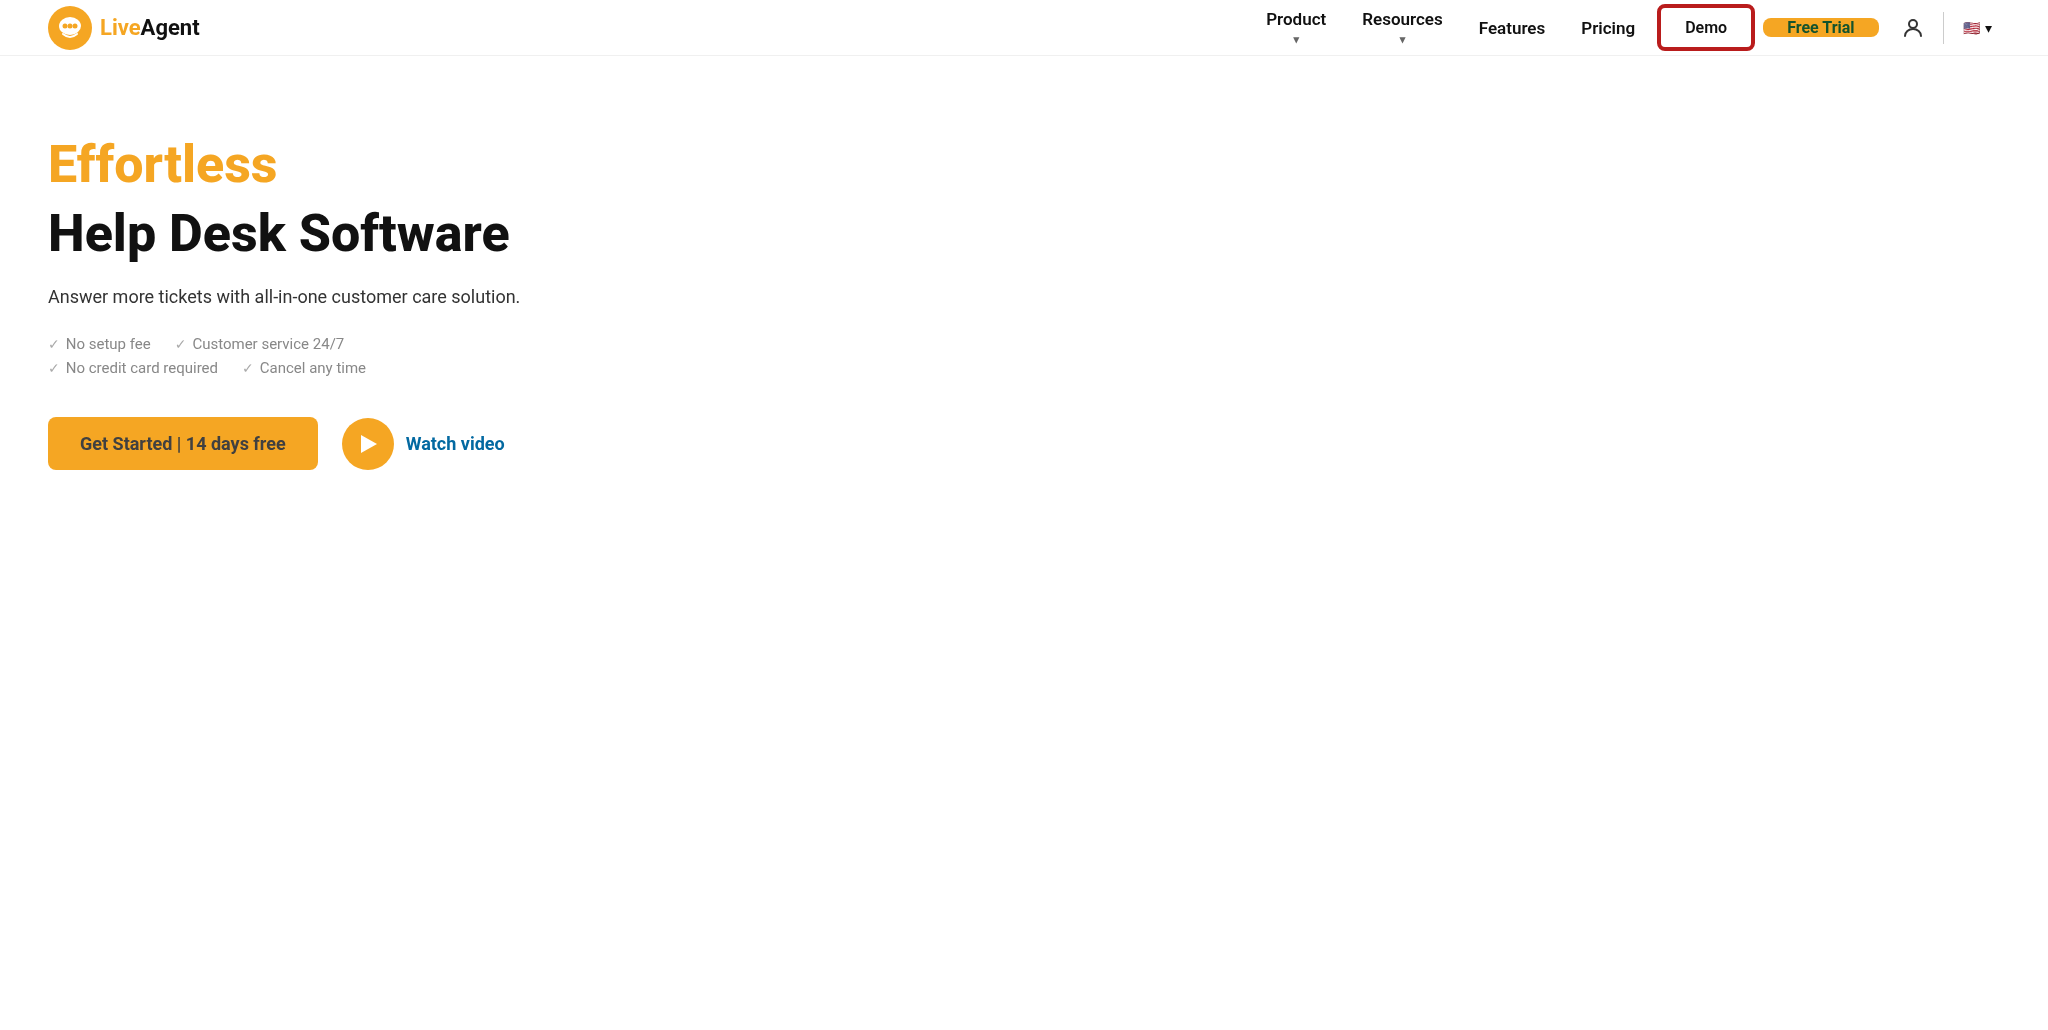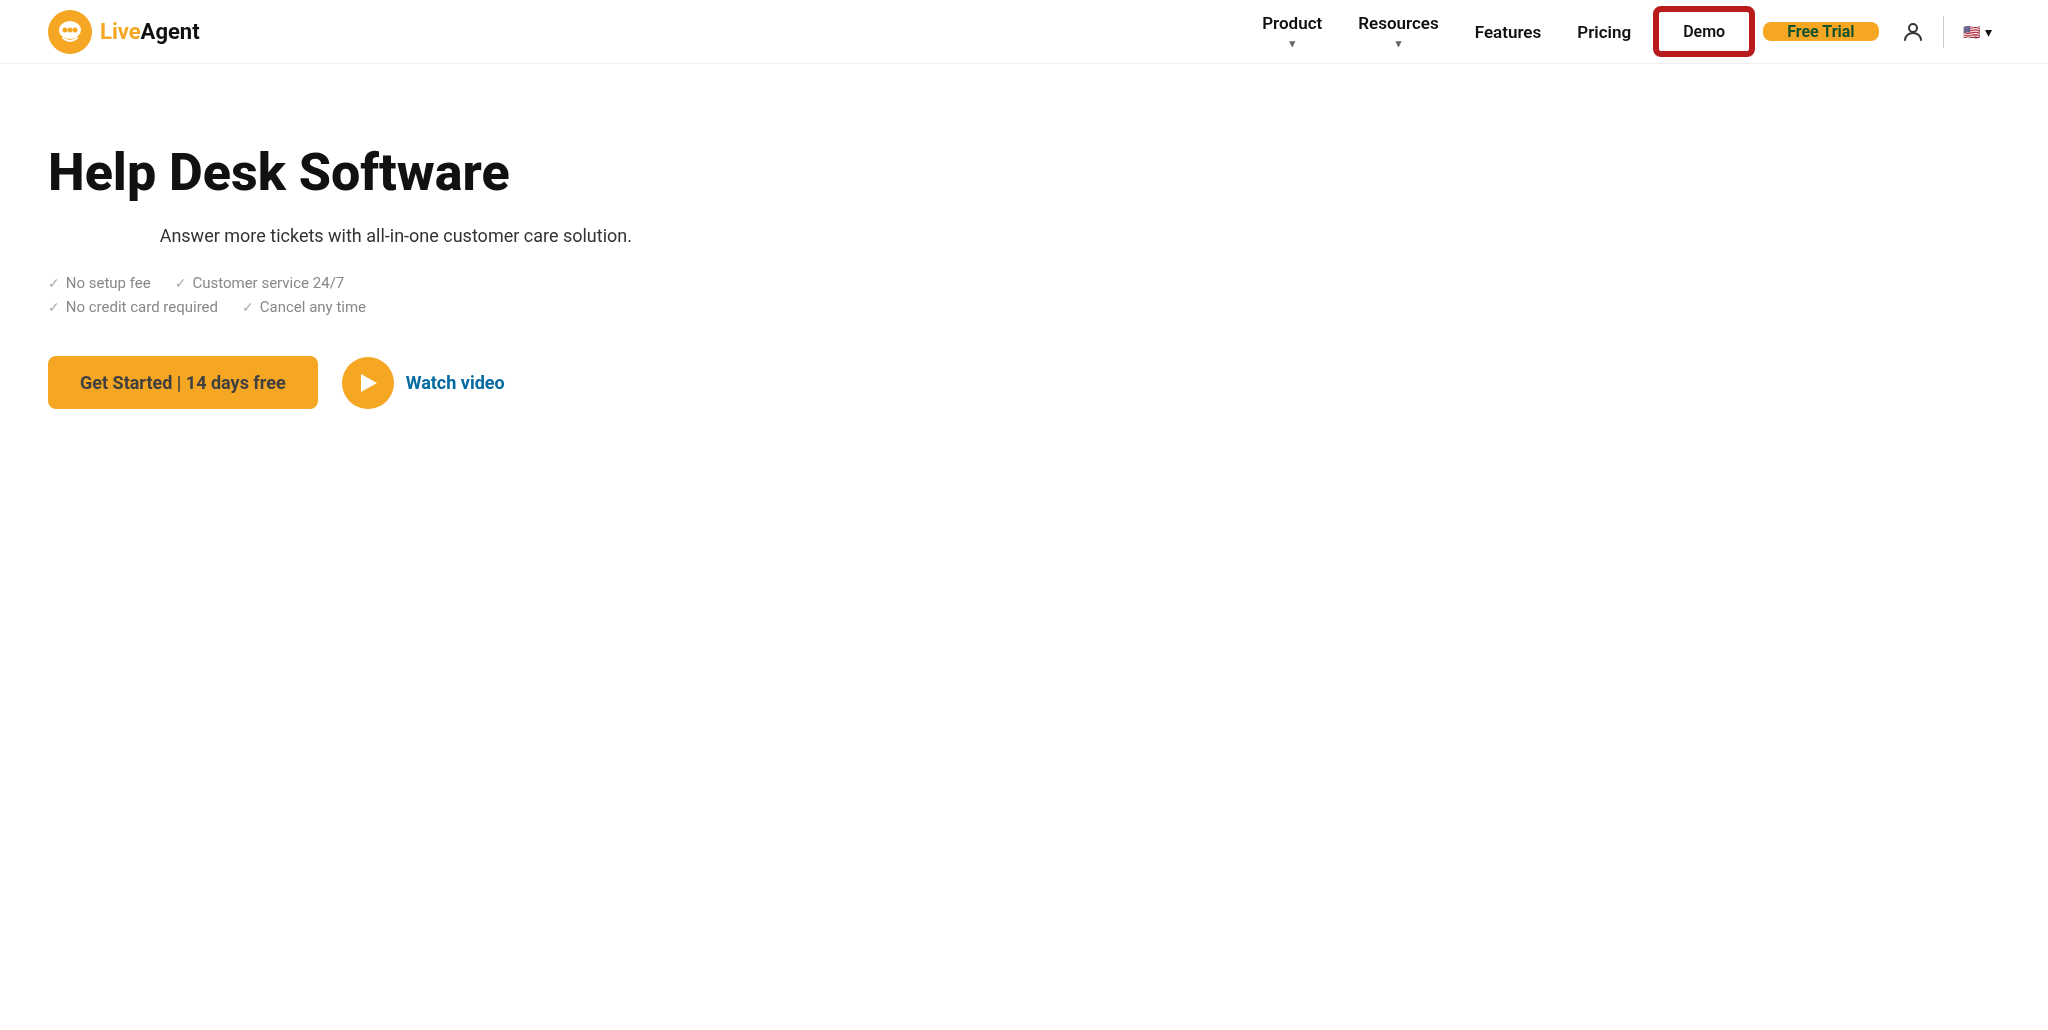--- a/index.html
+++ b/index.html
@@ -13,21 +13,21 @@
       background: #ffffff;
       color: #111111;
       min-height: 100vh;
     }
 
     
     nav {
       display: flex;
       align-items: center;
       padding: 0 48px;
-      height: 64px;
+      height: 56px;
       border-bottom: 1px solid #f0f0f0;
       background: #fff;
       position: sticky;
       top: 0;
       z-index: 100;
     }
 
     .logo-area {
       display: flex;
       align-items: center;
@@ -75,21 +75,21 @@
     .chevron-icon {
       font-size: 11px;
       color: #666;
     }
 
     .btn-demo {
       display: flex;
       align-items: center;
       justify-content: center;
       padding: 10px 24px;
-      border: 6px solid #b91c1c;
+      border: 4px solid #b91c1c;
       border-radius: 8px;
       font-size: 16px;
       font-weight: 600;
       color: #111;
       background: transparent;
       cursor: pointer;
       text-decoration: none;
       margin-left: 8px;
     }
 
@@ -162,21 +162,20 @@
       color: #111;
       line-height: 1.1;
       margin-bottom: 24px;
     }
 
     .hero-subtitle {
       font-size: 18px;
       color: #333;
       margin-bottom: 28px;
       font-weight: 400;
-      text-align: right;
     }
 
     .hero-checklist {
       display: flex;
       flex-direction: column;
       gap: 6px;
       margin-bottom: 40px;
     }
 
     .hero-checklist-row {
@@ -315,20 +314,21 @@
     </div>
     <div class="divider"></div>
     <div class="flag-btn">
       <span>🇺🇸</span>
       <span>▾</span>
     </div>
   </div>
 </nav>
 
 <section class="hero">
+  <div class="hero-tagline">Effortless</div>
   <div class="hero-title">Help Desk Software</div>
   <p class="hero-subtitle">Answer more tickets with all-in-one customer care solution.</p>
 
   <div class="hero-checklist">
     <div class="hero-checklist-row">
       <div class="check-item">
         <span class="check-mark">✓</span>
         <span>No setup fee</span>
       </div>
       <div class="check-item">

